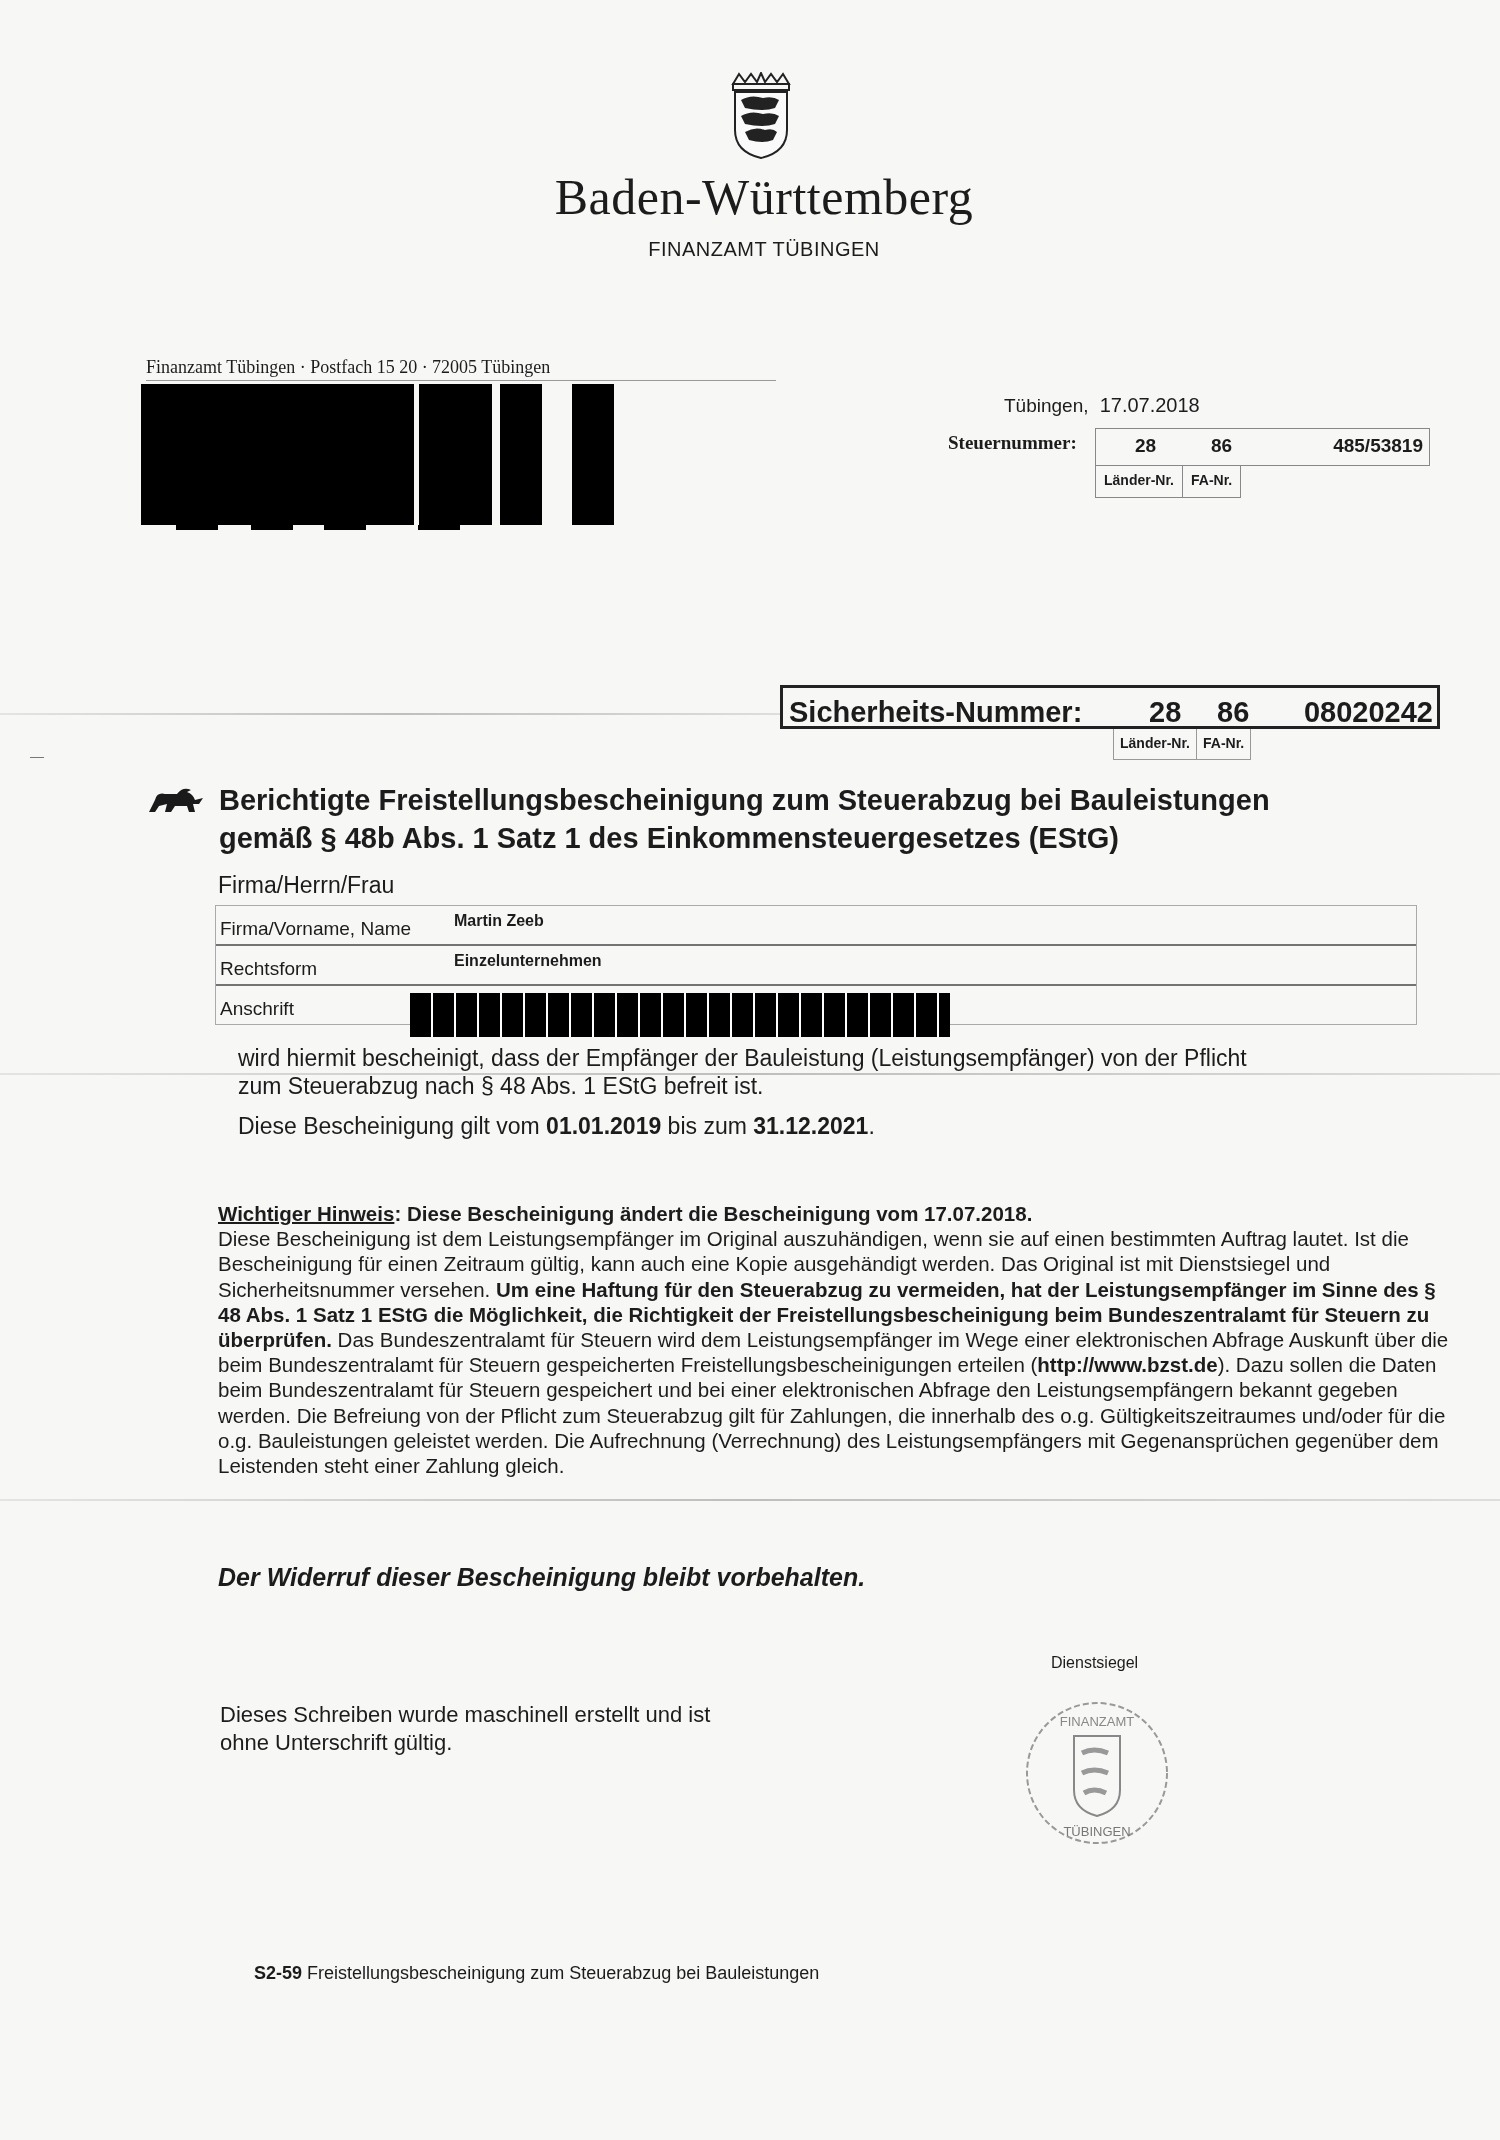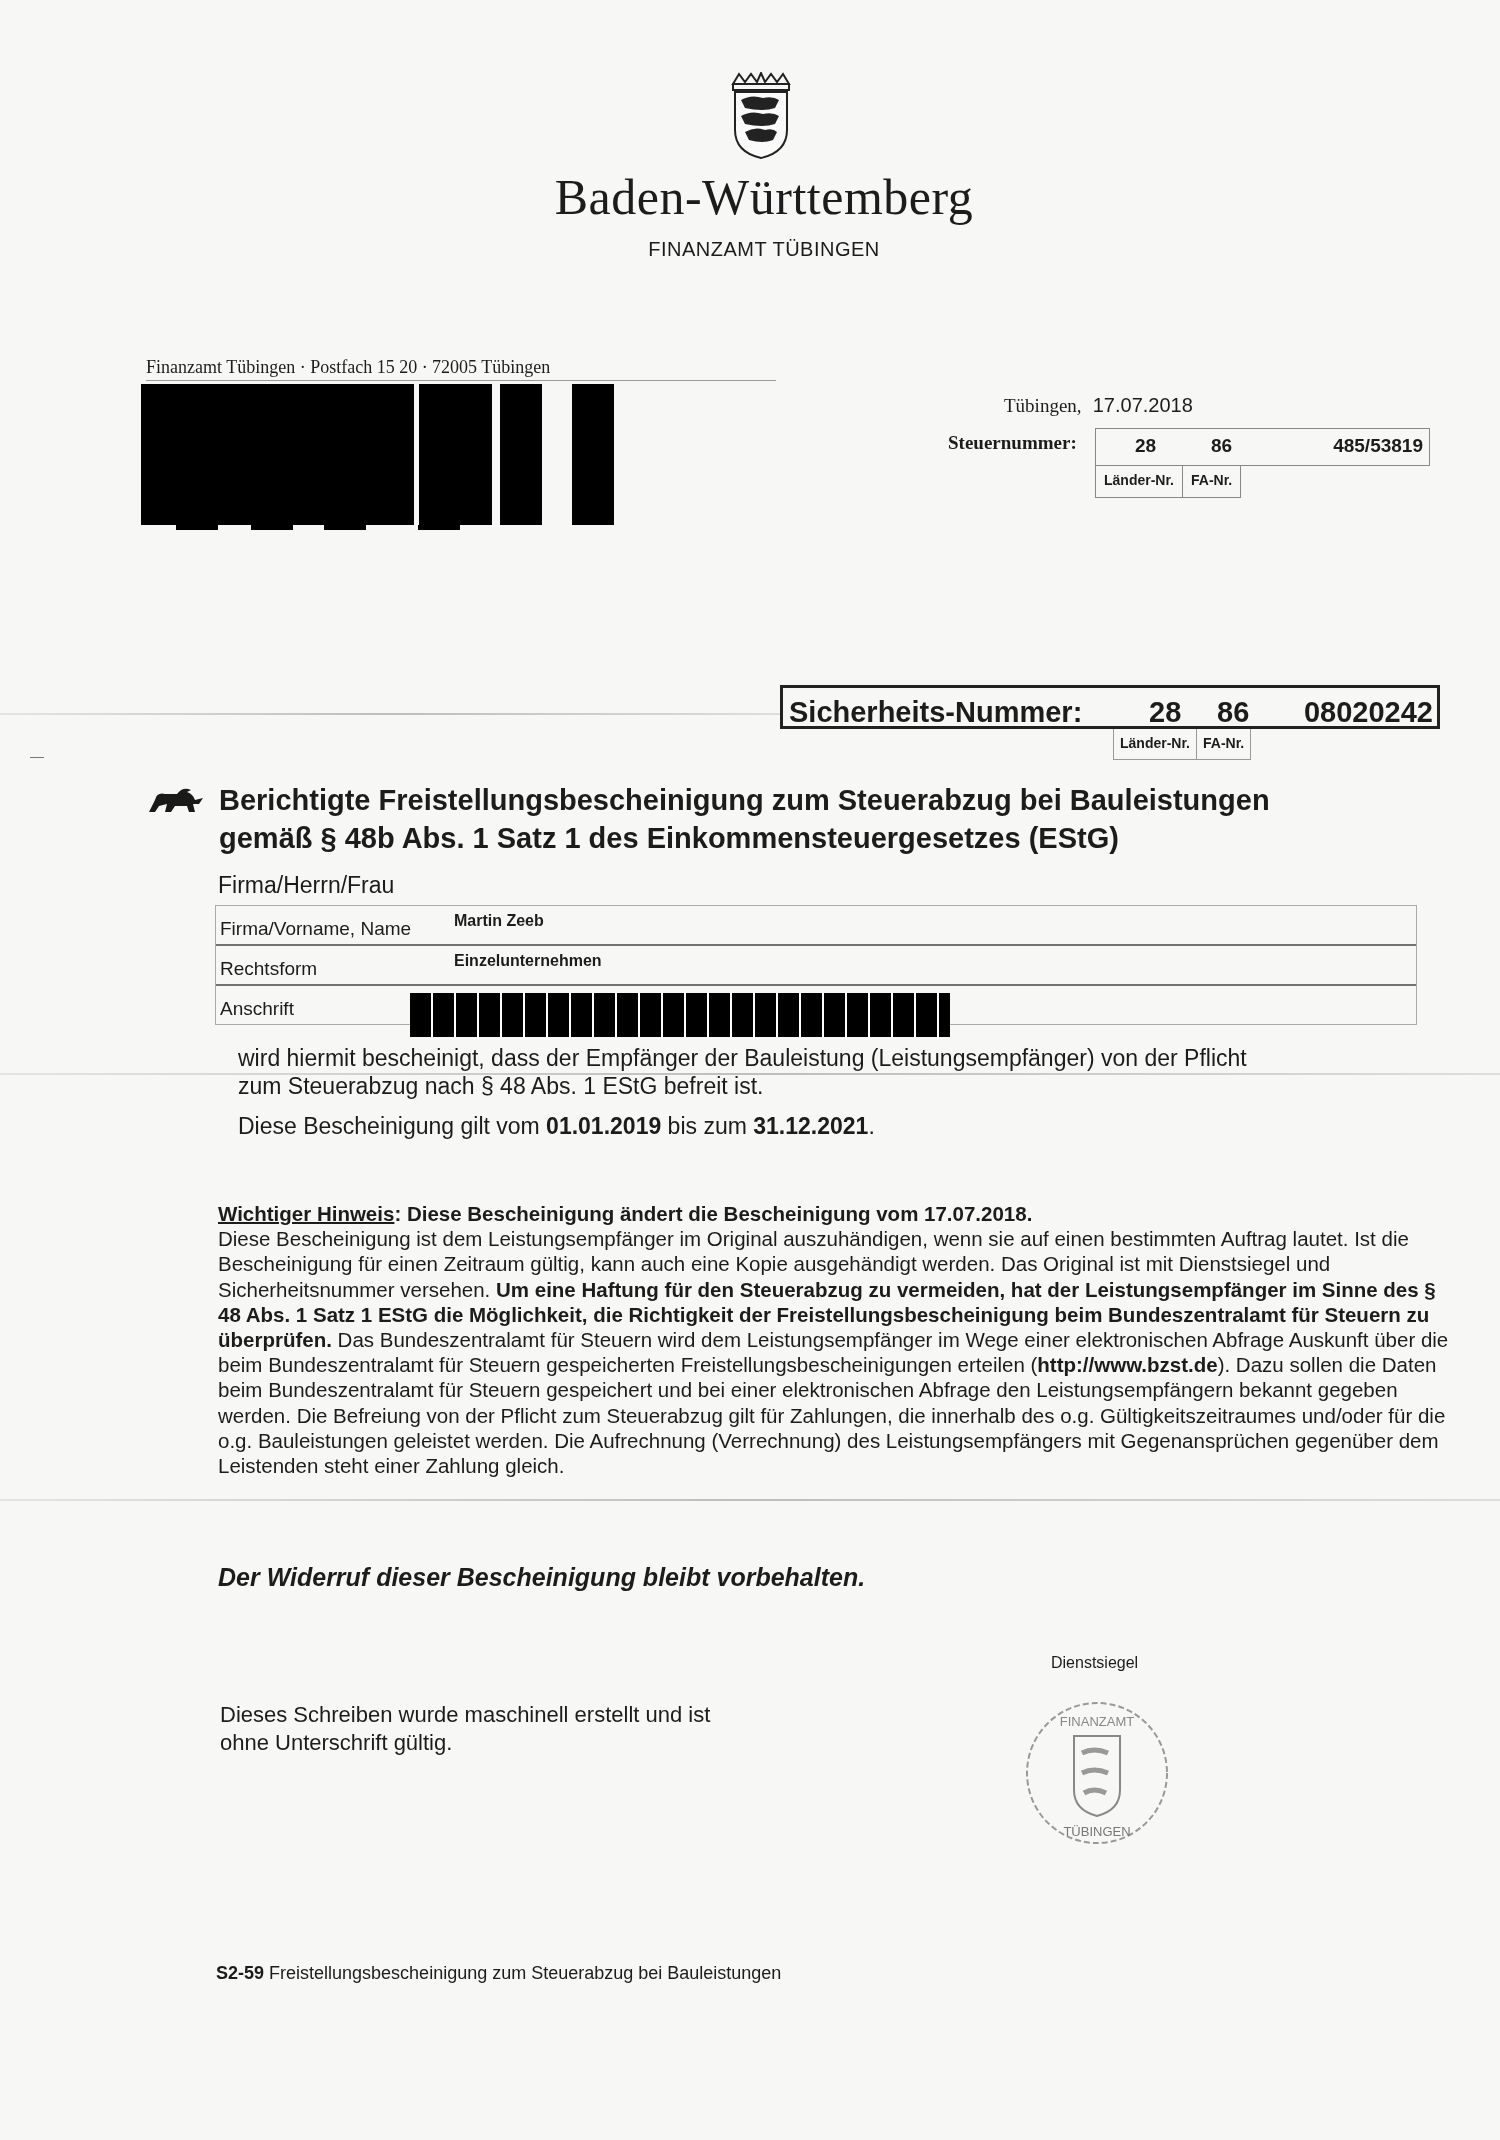--- a/index.html
+++ b/index.html
@@ -17,21 +17,21 @@
   #coat { left: 729px; top: 72px; width: 64px; height: 88px; }
   #state { left: 0; width: 1500px; top: 168px; text-align: center; font-size: 50px; letter-spacing: 0.5px; }
   #state span { position: relative; left: 14px; }
   #office { left: 0; width: 1500px; top: 238px; text-align: center; font-size: 20px; letter-spacing: 0.5px; }
   #office span { position: relative; left: 14px; }
 
   #sender { left: 146px; top: 357px; font-size: 18px; }
   #sender-line { left: 146px; top: 380px; width: 630px; height: 1px; background: #999; }
 
   #place-date { left: 1004px; top: 394px; font-size: 20px; }
-  #place-date .city { font-family: Liberation Serif, serif; font-size: 19px; margin-top: 15px; }
+  #place-date .city { font-family: Liberation Sans, sans-serif; font-size: 19px; margin-top: 15px; }
   #tax-label { left: 948px; top: 432px; font-family: "Liberation Serif", serif; font-weight: bold; font-size: 19px; }
   #tax-box { left: 1095px; top: 428px; width: 333px; height: 36px; border: 1px solid #888; }
   #tax-box span { position: absolute; top: 6px; font-weight: bold; font-size: 19px; }
   #tax-sub { left: 1095px; top: 465px; height: 32px; border: 1px solid #888; border-top: none; display: flex; }
   #tax-sub div { font-size: 14px; font-weight: bold; padding: 7px 8px; border-right: 1px solid #888; }
   #tax-sub div:last-child { border-right: none; }
 
   #sec-box { left: 780px; top: 685px; width: 654px; height: 38px; border: 3px solid #222; }
   #sec-box span { position: absolute; top: 8px; font-weight: bold; font-size: 29px; }
   #sec-sub { left: 1113px; top: 729px; height: 30px; border: 1px solid #999; border-top: none; display: flex; }
@@ -57,21 +57,21 @@
 
   #note { left: 218px; top: 1201px; width: 1240px; font-size: 20.5px; line-height: 25.2px; }
   #note u { text-decoration-thickness: 2px; }
   #reserve { left: 218px; top: 1563px; font-size: 25px; font-weight: bold; font-style: italic; }
 
   #seal-label { left: 1051px; top: 1654px; font-size: 16px; }
   #machine { left: 220px; top: 1701px; font-size: 22px; line-height: 28px; }
   #seal { left: 1022px; top: 1698px; width: 150px; height: 150px; }
 
   #footer { left: 216px; top: 1963px; font-size: 18px; }
-  #footer b { font-weight: bold; }
+  #footer b { font-weight: bold; margin-left: 38px; }
 </style>
 </head>
 <body>
 
 <div class="crease" style="left:0;top:713px;width:780px;"></div>
 <div class="crease" style="left:0;top:1073px;width:1500px;"></div>
 <div class="crease" style="left:0;top:1499px;width:1500px;"></div>
 <div class="abs" style="left:30px;top:757px;width:14px;height:1px;background:#777;"></div>
 
 <svg id="coat" class="abs" viewBox="0 0 64 88">

